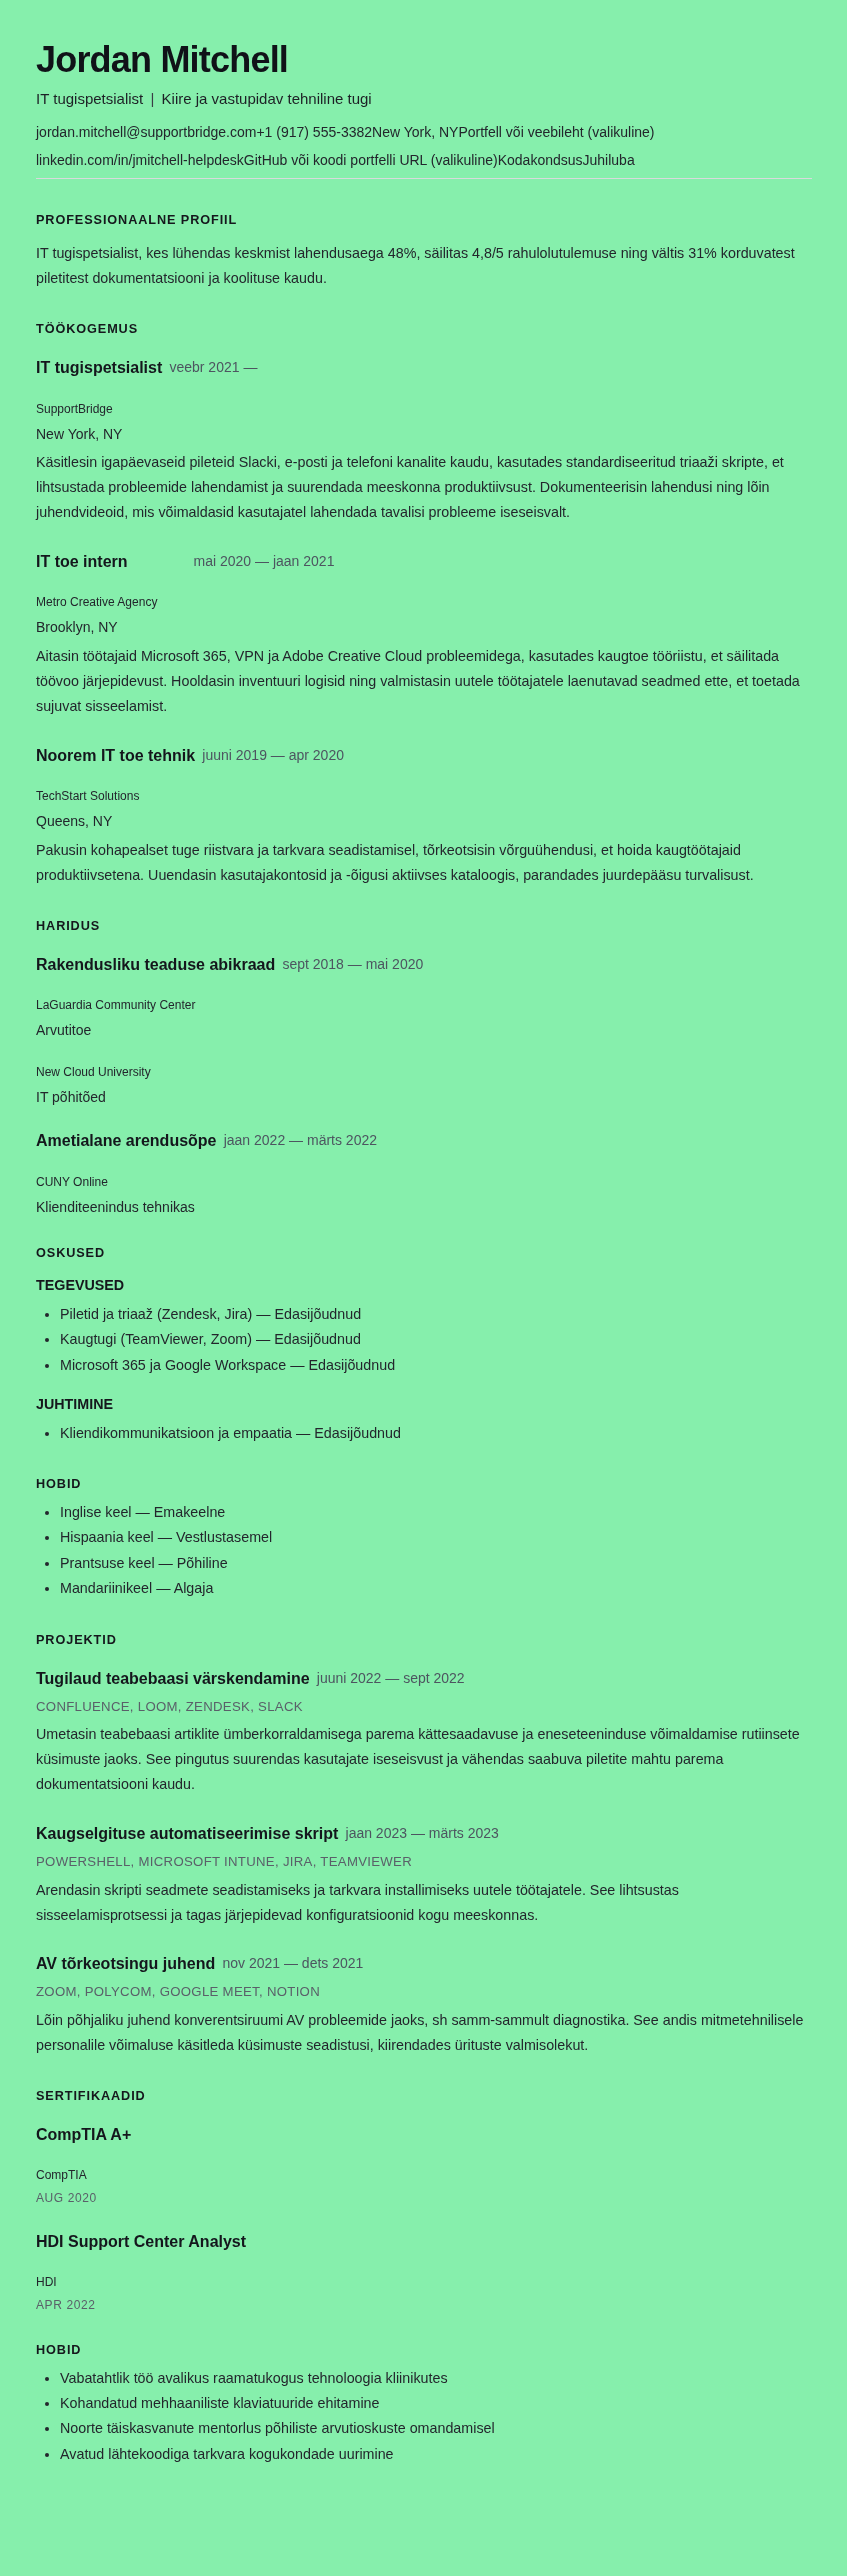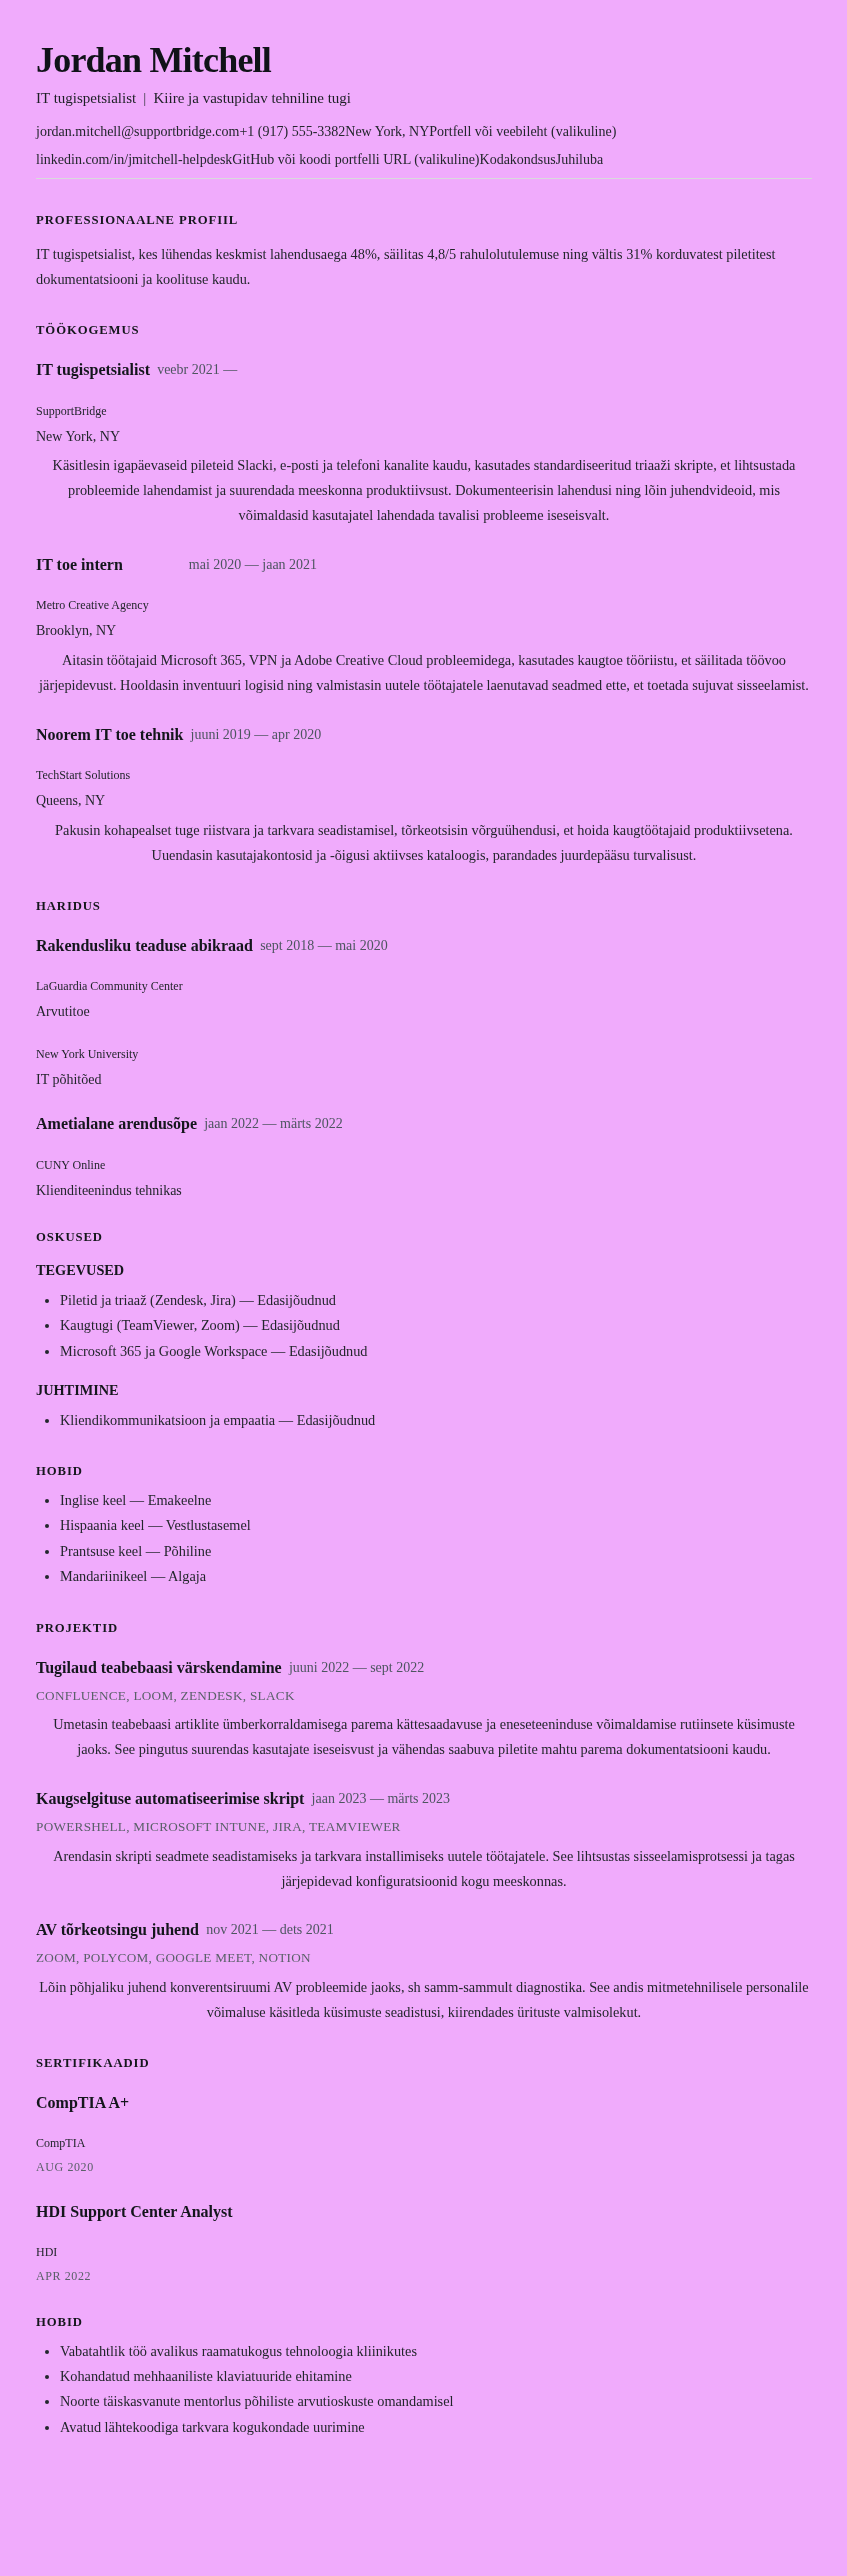--- a/index.html
+++ b/index.html
@@ -1,22 +1,22 @@
 <!DOCTYPE html>
 <html style="font-size:8.8px"><head>
 <meta charset="utf-8">
 <style>
   html, body { margin: 0; padding: 0; background: #ffffff; }
   .page {
     width: 848px;
     min-height: 2576px;
     box-sizing: border-box;
     padding: 40px 36px 33px 36px;
-    background: #f0abfc;
-    font-family: Liberation Serif, serif;
+    background: #86efac;
+    font-family: Liberation Sans, sans-serif;
     color: #23262c;
   }
   
   .name {
     margin: 0;
     font-size: 36px;
     font-weight: 700;
     letter-spacing: -0.8px;
     line-height: 1.12;
     color: #101218;
@@ -81,21 +81,20 @@
     margin: 10px 0 0;
     font-size: 14px;
     color: #23262c;
   }
   .entry-desc {
     margin: 8.8px 0 0;
     font-size: 14.3px;
     line-height: 25px;
     color: #23262c;
     max-width: 776px;
-    text-align: center;
   }
   .tools {
     margin: 7.7px 0 0;
     font-size: 13.2px;
     letter-spacing: 0.3px;
     color: #5a6069;
   }
   .cert-date {
     margin: 8.8px 0 0;
     font-size: 12px;
@@ -160,21 +159,21 @@
         </div>
       </section>
       <section>
         <h2 class="sec-heading">HARIDUS</h2>
         <div class="entry">
           <div class="entry-head"><span class="entry-title">Rakendusliku teaduse abikraad</span><span class="entry-dates">sept 2018 — mai 2020</span></div>
           <p class="entry-sub">LaGuardia Community Center</p>
           <p class="entry-meta">Arvutitoe</p>
         </div>
         <div class="entry">
-          <p class="entry-sub">New York University</p>
+          <p class="entry-sub">New Cloud University</p>
           <p class="entry-meta">IT põhitõed</p>
         </div>
         <div class="entry">
           <div class="entry-head"><span class="entry-title">Ametialane arendusõpe</span><span class="entry-dates">jaan 2022 — märts 2022</span></div>
           <p class="entry-sub">CUNY Online</p>
           <p class="entry-meta">Klienditeenindus tehnikas</p>
         </div>
       </section>
       <section>
         <h2 class="sec-heading">OSKUSED</h2>

